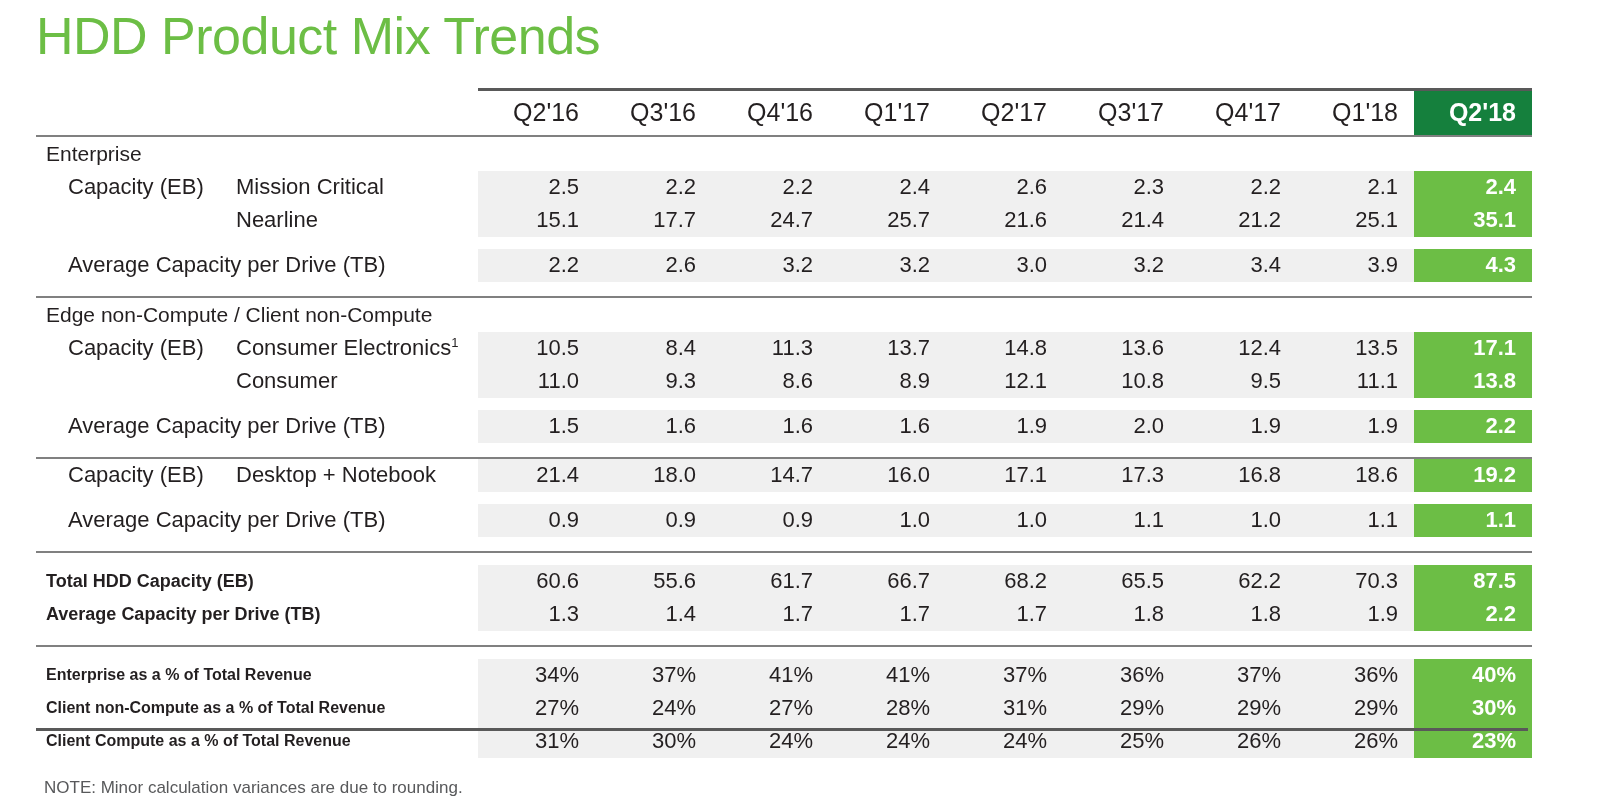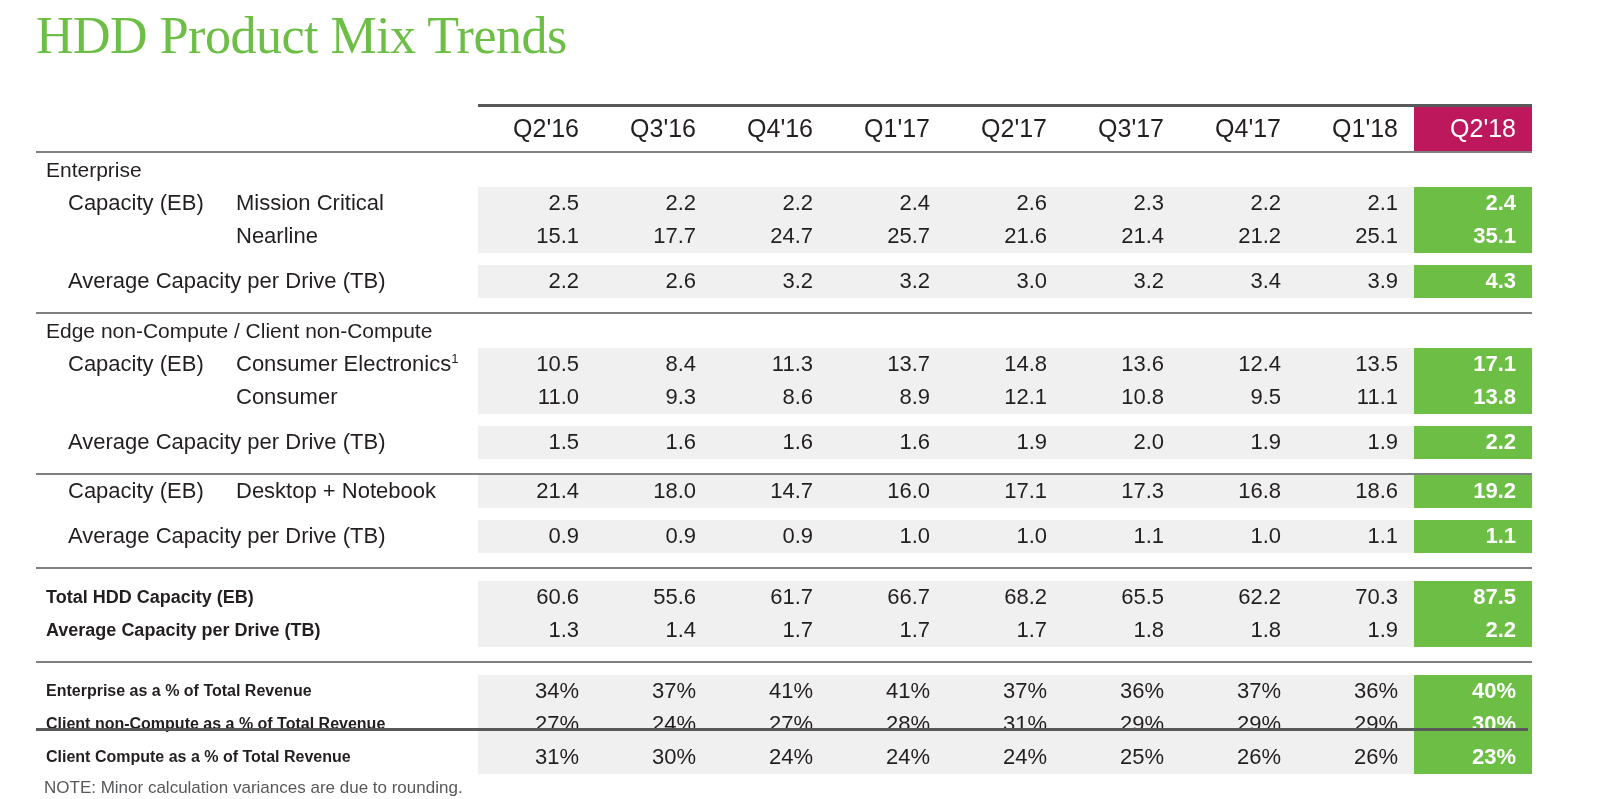--- a/index.html
+++ b/index.html
@@ -23,33 +23,31 @@
   .title {
     position: absolute;
     left: 36px;
     top: 2px;
     font-size: 52px;
     font-weight: 400;
     color: #6CBE45;
     letter-spacing: -0.5px;
     line-height: 68px;
     white-space: nowrap;
-    font-family: Liberation Serif, serif;
   }
   .table-wrap {
     position: absolute;
     left: 36px;
     top: 88px;
     width: 1492px;
   }
   table.mix {
     border-collapse: collapse;
     width: 1492px;
     table-layout: fixed;
-    margin-top: 16px;
   }
   table.mix col.lbl1 { width: 200px; }
   table.mix col.lbl2 { width: 242px; }
   table.mix col.q    { width: 117px; }
   table.mix col.hl   { width: 118px; }
 
   td, th {
     padding: 0;
     margin: 0;
     vertical-align: middle;
@@ -61,23 +59,23 @@
     height: 46px;
     font-size: 25px;
     text-align: right;
     color: #231f20;
     font-weight: 400;
     padding-right: 16px;
     box-sizing: border-box;
   }
   tr.hdr-row th.lbl { border: 0; }
   tr.hdr-row th.hl {
-    background: #be185d;
+    background: #15803d;
     color: #ffffff;
-    font-weight: normal;
+    font-weight: bold;
   }
   .rule-top   { border-top: 3px solid #595959; }
 
   
   td.num {
     text-align: right;
     font-size: 22px;
     padding-right: 16px;
     color: #231f20;
     box-sizing: border-box;

